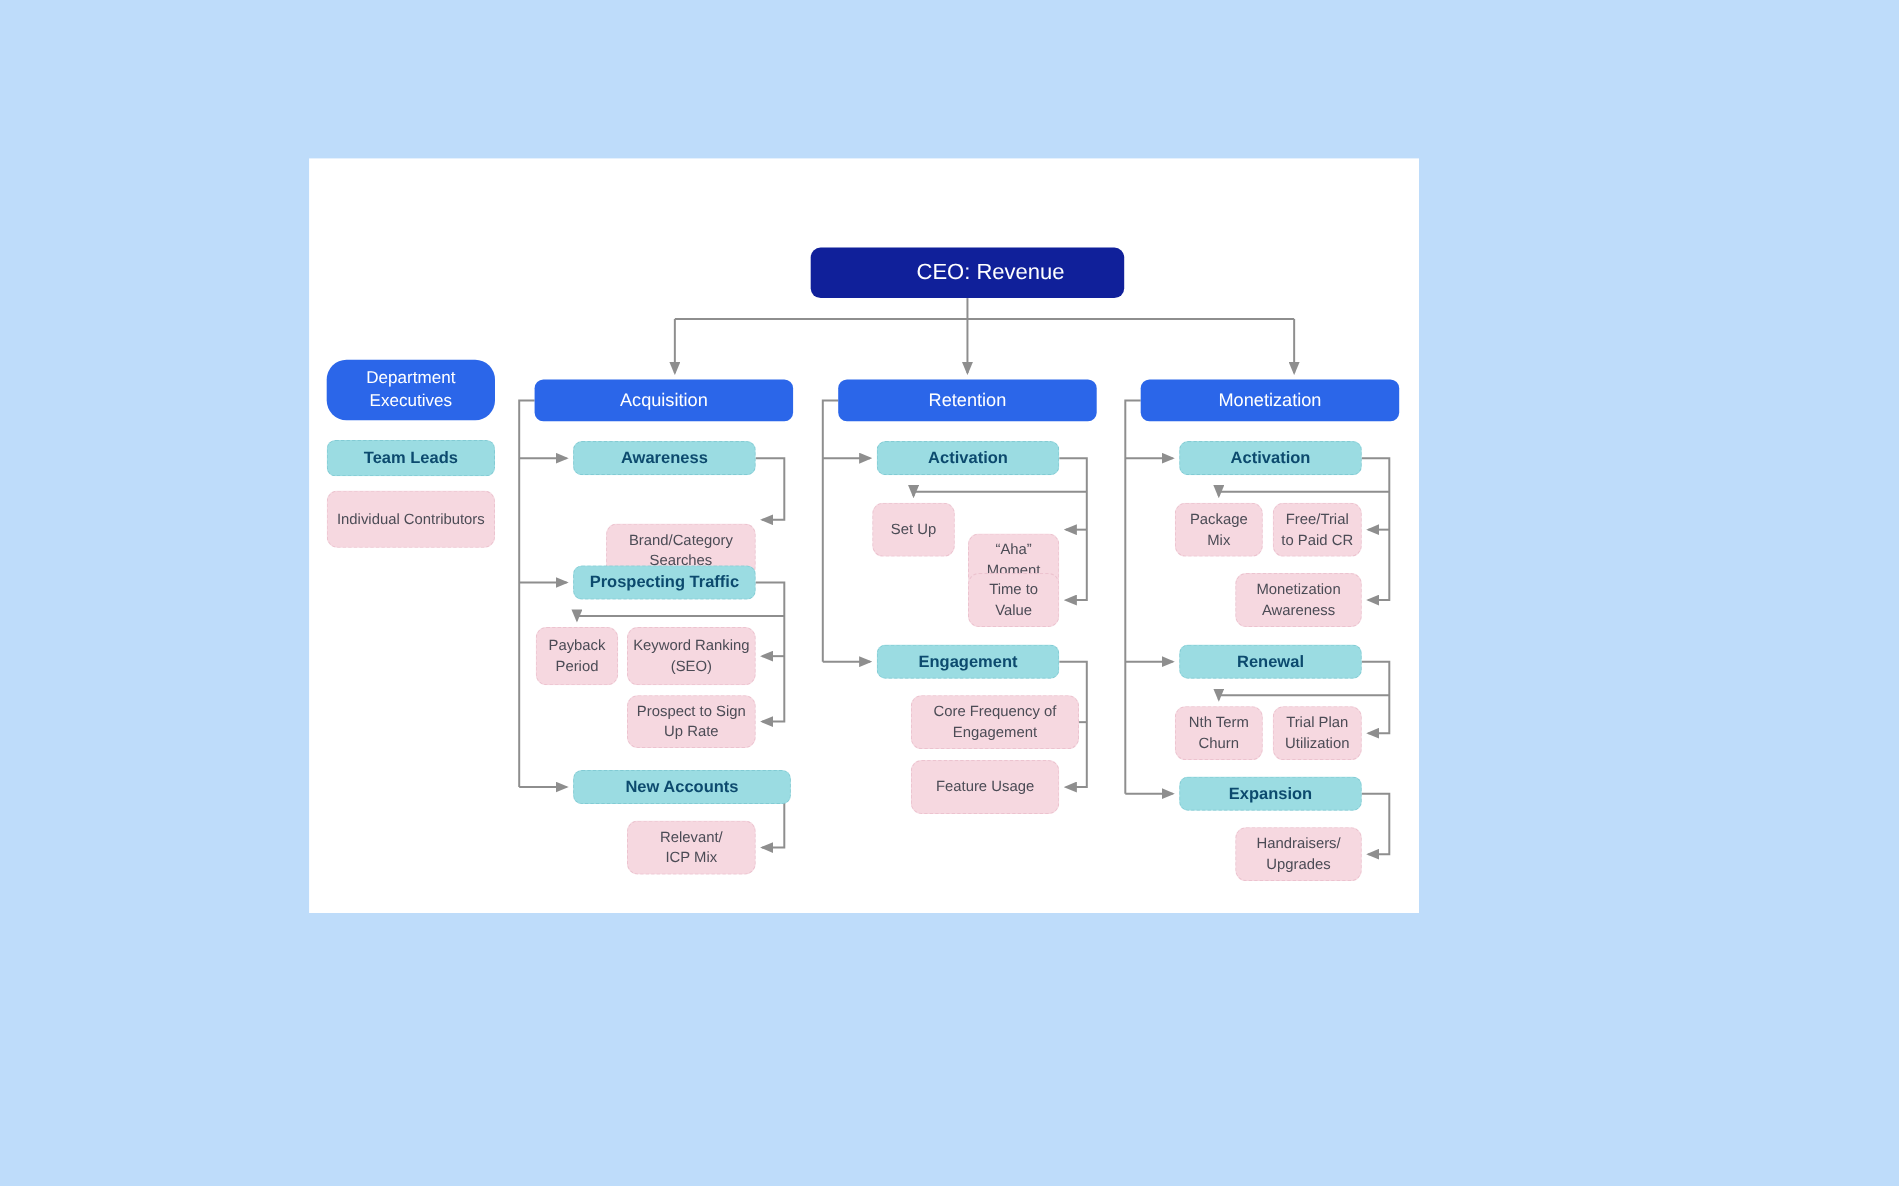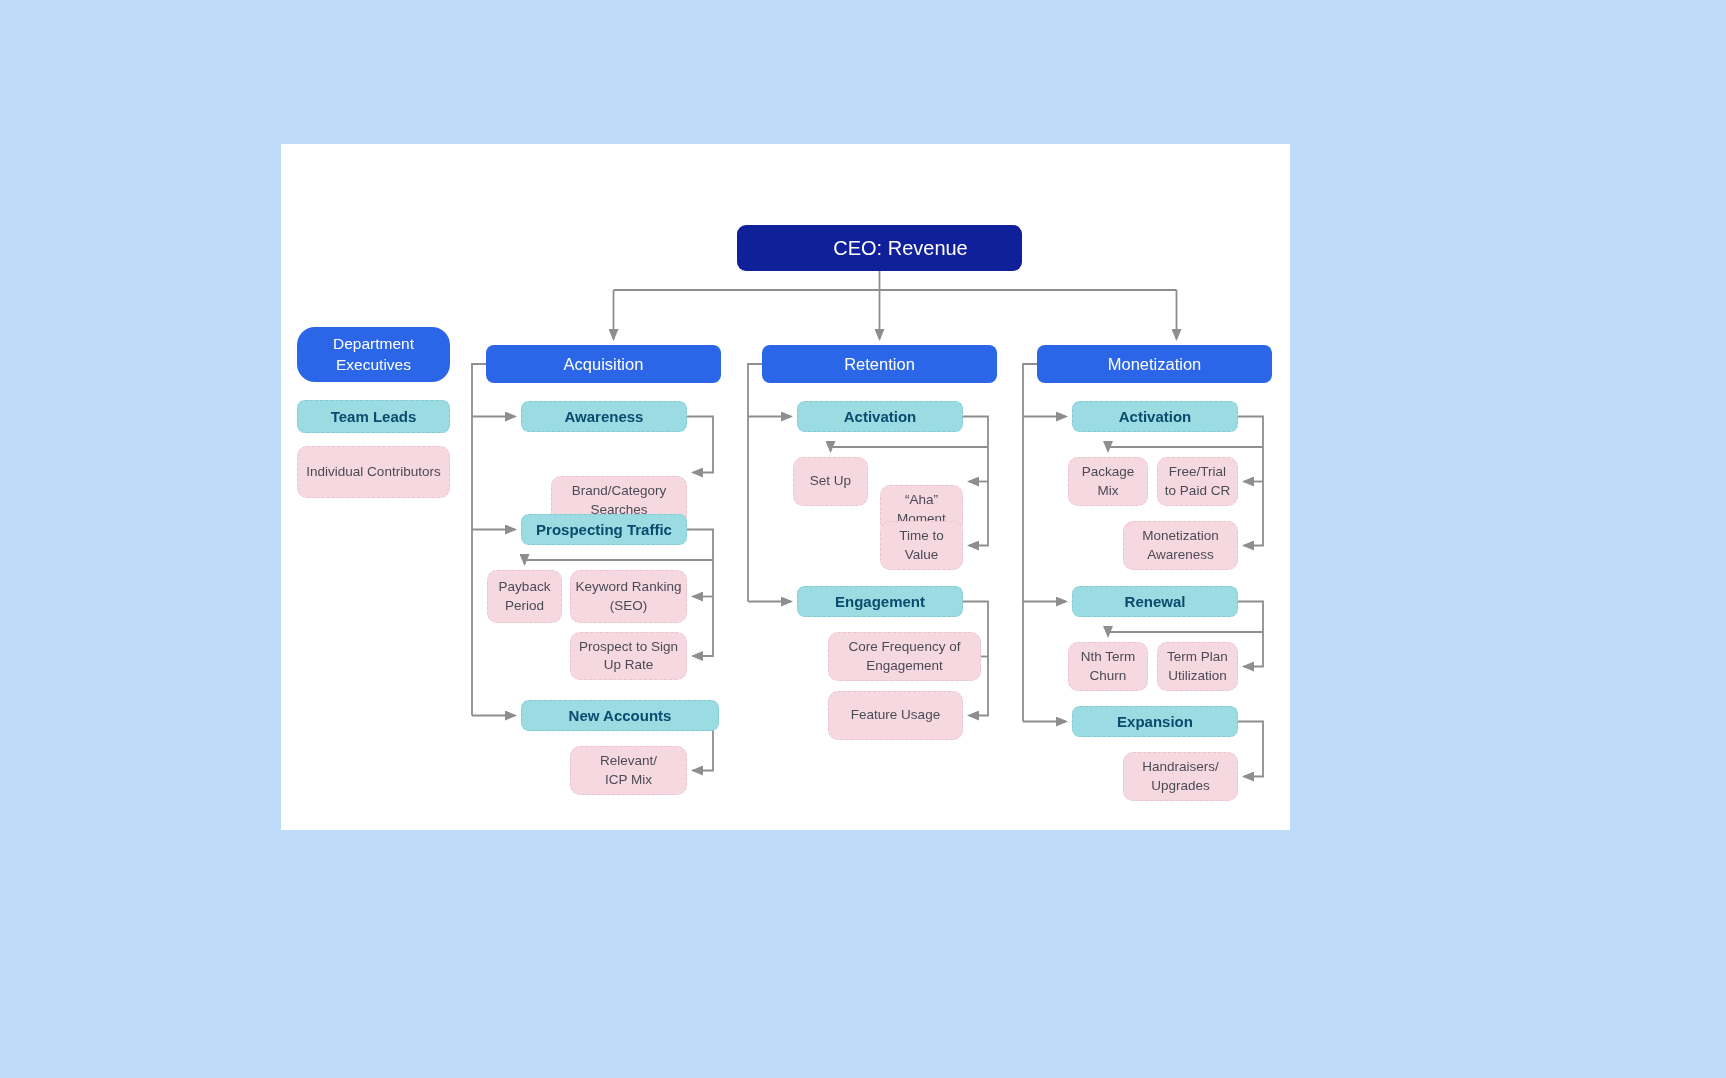--- a/index.html
+++ b/index.html
@@ -130,19 +130,19 @@
     <div class="node lvl-ic" style="left:547px;top:488px;width:153px;height:49px;">Core Frequency of Engagement</div>
     <div class="node lvl-ic" style="left:547px;top:547px;width:135px;height:49px;">Feature Usage</div>
 
     <div class="node lvl-dept" style="left:756px;top:201px;width:235px;height:38px;">Monetization</div>
     <div class="node lvl-team" style="left:791px;top:257px;width:166px;height:31px;">Activation</div>
     <div class="node lvl-ic" style="left:787px;top:313px;width:80px;height:49px;">Package Mix</div>
     <div class="node lvl-ic" style="left:876px;top:313px;width:81px;height:49px;">Free/Trial to Paid CR</div>
     <div class="node lvl-ic" style="left:842px;top:377px;width:115px;height:49px;">Monetization Awareness</div>
     <div class="node lvl-team" style="left:791px;top:442px;width:166px;height:31px;">Renewal</div>
     <div class="node lvl-ic" style="left:787px;top:498px;width:80px;height:49px;">Nth Term Churn</div>
-    <div class="node lvl-ic" style="left:876px;top:498px;width:81px;height:49px;">Term Plan Utilization</div>
+    <div class="node lvl-ic" style="left:876px;top:498px;width:81px;height:49px;">Trial Plan Utilization</div>
     <div class="node lvl-team" style="left:791px;top:562px;width:166px;height:31px;">Expansion</div>
     <div class="node lvl-ic" style="left:842px;top:608px;width:115px;height:49px;">Handraisers/
 Upgrades</div>
 
   </div>
 </div>
 
 </body></html>

